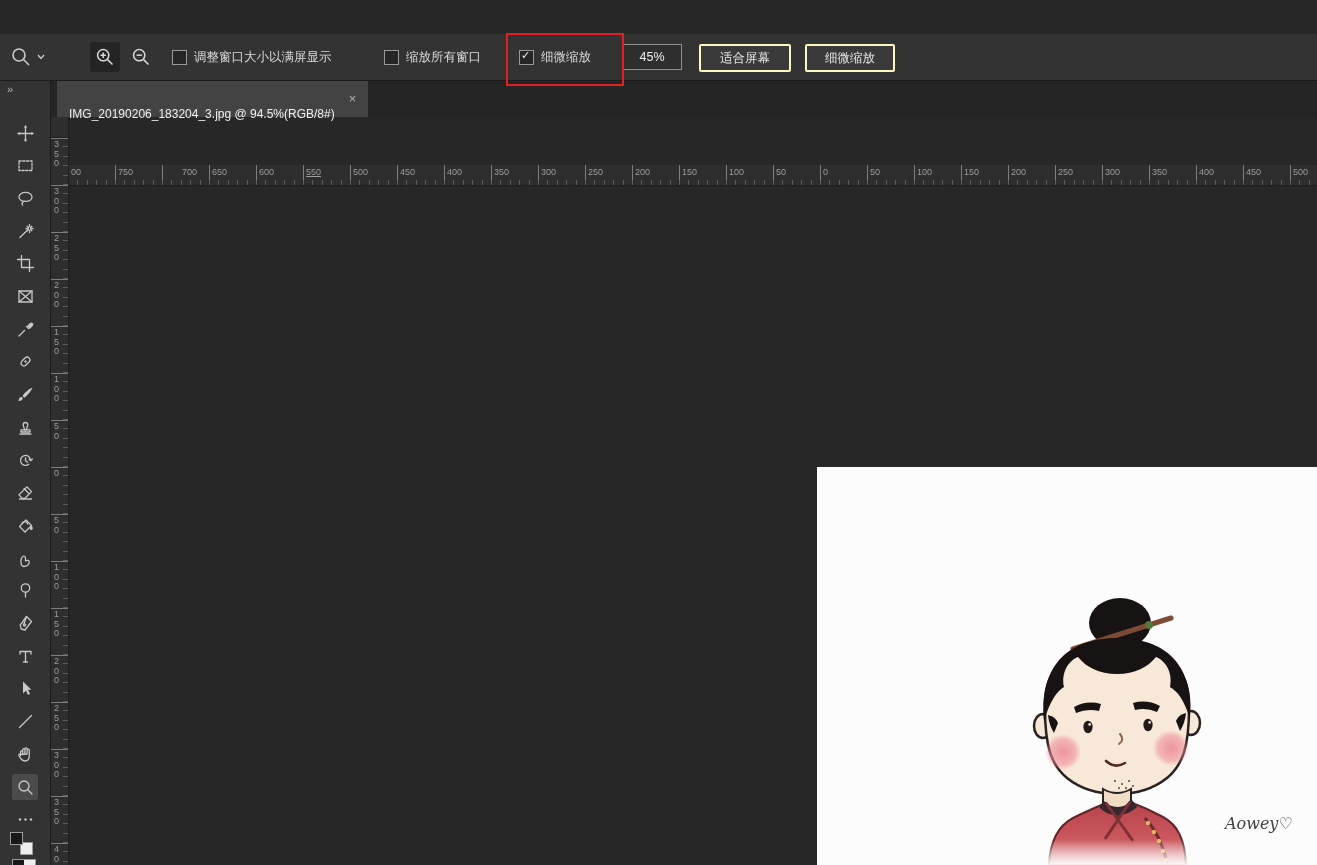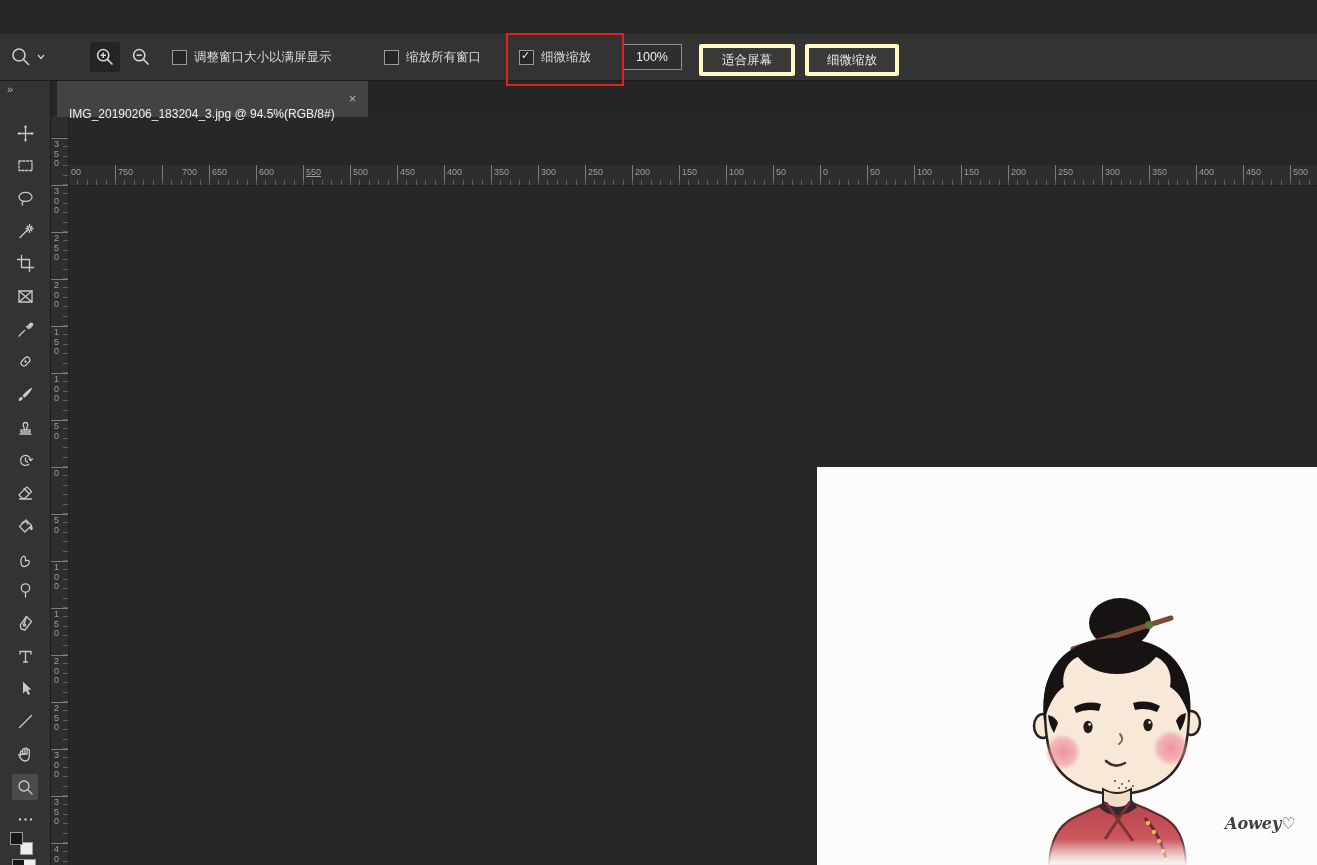--- a/index.html
+++ b/index.html
@@ -16,21 +16,21 @@
   .tool-preset{position:absolute;left:10px;top:9px;height:28px;display:flex;align-items:center;gap:5px;}
   .opt-icon-btn{position:absolute;top:8px;width:30px;height:30px;display:flex;align-items:center;justify-content:center;border-radius:3px;}
   .opt-icon-btn.pressed{background:#242424;}
   #zoomin{left:90px;} #zoomout{left:126px;}
   .cb-group{position:absolute;top:0;height:46px;display:flex;align-items:center;gap:7px;cursor:default;}
   #cb1{left:172px;font-family:Liberation Serif, serif;} #cb2{left:384px;} #cb3{left:519px;}
   .cb-box{width:13px;height:13px;border:1px solid #9a9a9a;background:#262626;position:relative;flex:none;}
   .cb-box.checked::after{content:'\2713';position:absolute;left:1px;top:-2px;font-size:11px;color:#f0f0f0;}
   .cb-label{font-size:12.5px;color:#dadada;white-space:nowrap;}
   .opt-field{position:absolute;left:622px;top:10px;width:58px;height:24px;border:1px solid #8f8f8f;color:#eeeeee;font-size:12.5px;display:flex;align-items:center;justify-content:center;background:#2e2e2e;}
-  .opt-btn{position:absolute;top:10px;height:24px;border:4px solid #fef9c3;color:#e6e6e6;font-size:12.5px;display:flex;align-items:center;justify-content:center;background:#3a3a3a;border-radius:2px;white-space:nowrap;}
+  .opt-btn{position:absolute;top:10px;height:24px;border:2px solid #fef9c3;color:#e6e6e6;font-size:12.5px;display:flex;align-items:center;justify-content:center;background:#3a3a3a;border-radius:2px;white-space:nowrap;}
   #fitbtn{left:699px;width:88px;} #fillbtn{left:805px;width:86px;}
   .annotation-box{position:absolute;left:506px;top:33px;width:114px;height:49px;border:2.5px solid #e1201f;z-index:40;pointer-events:none;}
 
   
   .tabbar{position:absolute;top:80px;left:50px;right:0;height:37px;background:#252525;}
   .doc-tab{position:absolute;left:7px;top:0;height:37px;background:#434343;display:flex;align-items:center;padding:0 12px;gap:14px;}
   .tab-title{font-size:12px;color:#eeeeee;white-space:nowrap;margin-top:30px;}
   .tab-close{font-size:13px;color:#b5b5b5;}
 
   
@@ -48,21 +48,21 @@
   .h-ruler{position:absolute;top:117px;left:68px;right:0;height:20px;background:#2e2e2e;border-bottom:1px solid #1f1f1f;overflow:hidden;z-index:4;margin-top:48px;}
   .h-ruler::after{content:'';position:absolute;left:0;right:0;bottom:0;height:5px;background:repeating-linear-gradient(to right,#5d5d5d 0 1px,transparent 1px 9.4px);}
   .h-tick{position:absolute;top:0;bottom:0;width:1px;background:#7d7d7d;}
   .h-lab{position:absolute;top:2px;font-size:9px;color:#9d9d9d;}
   .v-ruler{position:absolute;top:137px;left:50px;width:18px;bottom:0;background:#2e2e2e;border-right:1px solid #1f1f1f;overflow:hidden;z-index:4;}
   .v-ruler::after{content:'';position:absolute;top:0;bottom:0;right:0;width:5px;background:repeating-linear-gradient(to bottom,#5d5d5d 0 1px,transparent 1px 9.4px);}
   .v-tick{position:absolute;left:0;right:0;height:1px;background:#7d7d7d;}
   .v-lab{position:absolute;left:4px;font-size:9px;line-height:9.5px;color:#9d9d9d;white-space:pre;text-align:center;}
 
   
-  .canvas{position:absolute;top:137px;left:68px;right:0;bottom:0;background:#272727;z-index:1;font-weight:bold;}
+  .canvas{position:absolute;top:137px;left:68px;right:0;bottom:0;background:#272727;z-index:1;}
   .doc-image{position:absolute;left:749px;top:330px;width:500px;height:398px;background:#fcfcfc;}
   .doc-image svg{display:block;width:100%;height:100%;}
 </style>
 </head>
 <body>
 
 <div id="app">
 
 
   <div class="optionsbar">
@@ -96,21 +96,21 @@
     </label>
     <label class="cb-group" id="cb2">
       <span class="cb-box"></span>
       <span class="cb-label">缩放所有窗口</span>
     </label>
     <label class="cb-group" id="cb3">
       <span class="cb-box checked"></span>
       <span class="cb-label">细微缩放</span>
     </label>
 
-    <div class="opt-field">100%</div>
+    <div class="opt-field">45%</div>
     <div class="opt-btn" id="fitbtn">适合屏幕</div>
     <div class="opt-btn" id="fillbtn">细微缩放</div>
   </div>
 
   <div class="annotation-box" style="border-color: rgb(225, 32, 31);"></div>
 
   <div class="tabbar">
     <div class="doc-tab">
       <span class="tab-title">IMG_20190206_183204_3.jpg @ 94.5%(RGB/8#)</span>
       <span class="tab-close">×</span>

